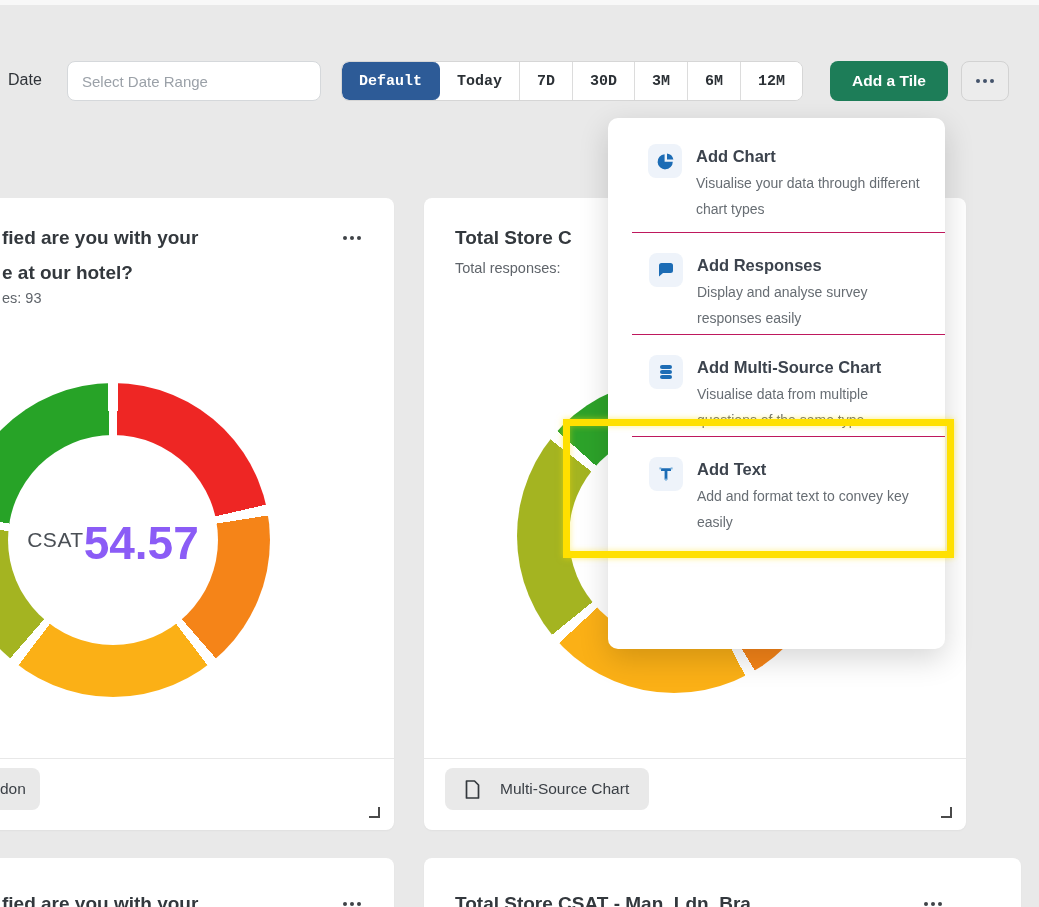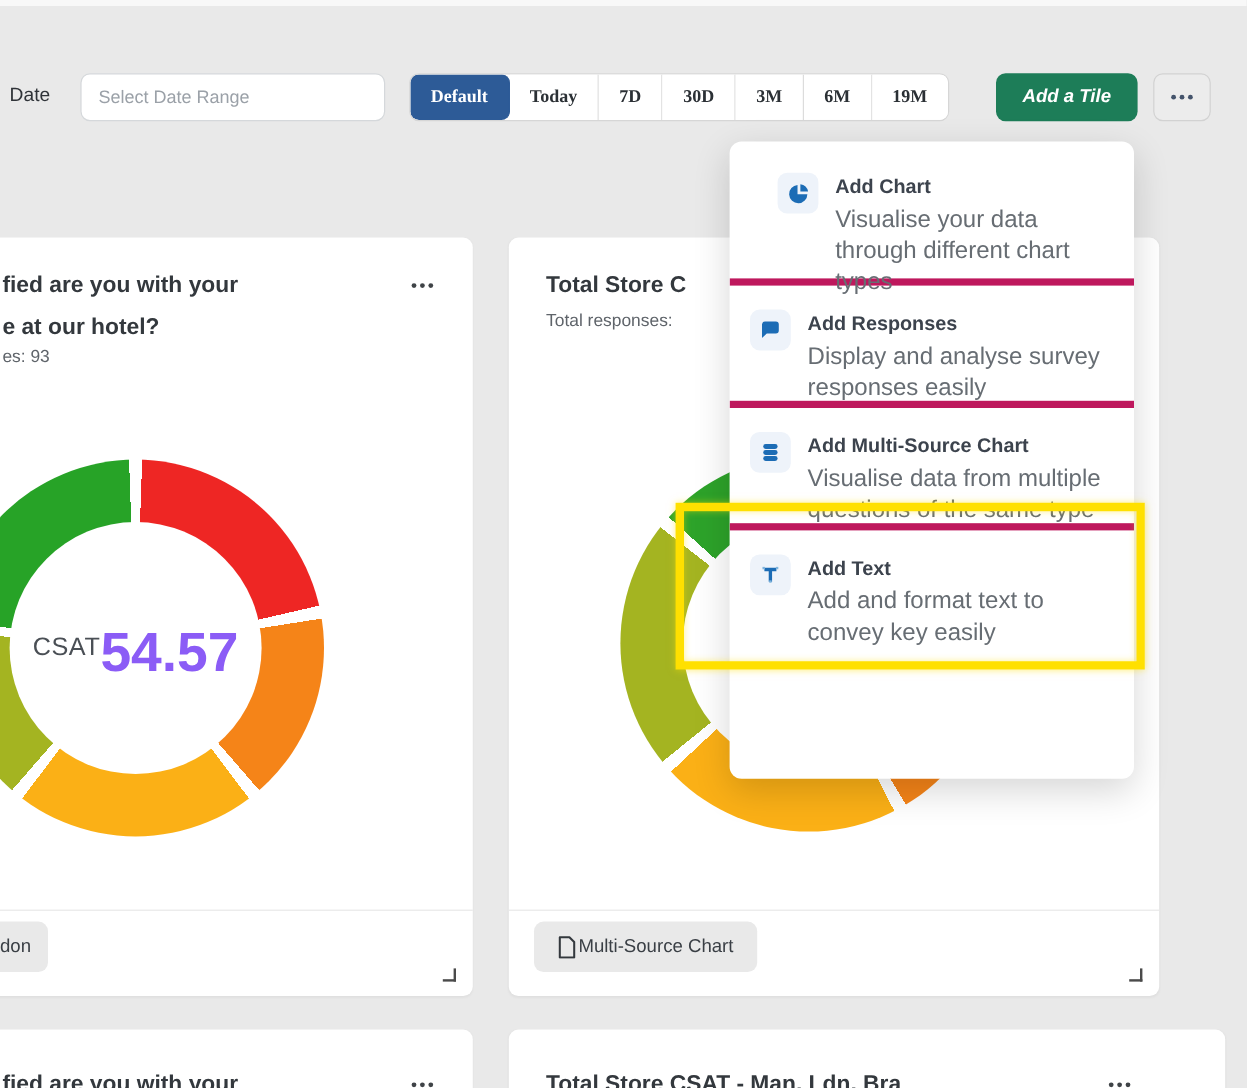--- a/index.html
+++ b/index.html
@@ -22,30 +22,29 @@
   }
   .date-input::placeholder { color:#9ba1a8; }
   .range-group {
     position:absolute; left:341px; top:61px; height:40px;
     display:flex; background:#fff; border:1px solid #d6d6d6; border-radius:8px; overflow:hidden;
   }
   .range-btn {
     height:38px; border:none; background:#fff; cursor:pointer;
     padding:0 17px; font-size:15px; font-weight:600; color:#2b3035;
     border-right:1px solid #dcdcdc; display:flex; align-items:center;
-    font-family:Liberation Serif, serif;
+    font-family:Liberation Mono, monospace;
   }
   .range-btn:last-child { border-right:none; }
   .range-btn.active { background:#2d5b97; color:#fff; border-radius:7px; border-right-color:#2d5b97; }
   .add-tile-btn {
     position:absolute; left:830px; top:61px; width:118px; height:40px;
     background:#1d7d58; color:#fff; border:none; border-radius:8px;
     font-size:15.5px; font-weight:700; cursor:pointer;
     font-family:"Liberation Sans", sans-serif;
-    font-style:italic;
   }
   .more-btn {
     position:absolute; left:961px; top:61px; width:48px; height:40px;
     background:#ececec; border:1px solid #d2d2d2; border-radius:8px; cursor:pointer;
     display:flex; align-items:center; justify-content:center; gap:3px;
   }
   .more-btn i, .kebab i { width:4px; height:4px; border-radius:50%; background:#44536b; display:block; }
   .kebab { position:absolute; display:flex; gap:3px; cursor:pointer; }
   .kebab i { background:#3f4347; }
 
@@ -74,28 +73,28 @@
   .donut-value { font-size:46px; font-weight:700; color:#8b5cf6; margin-top:6px; }
 
   
   .menu {
     position:absolute; left:608px; top:118px; width:337px; height:531px;
     background:#fff; border-radius:10px; box-shadow:0 10px 30px rgba(0,0,0,.16);
     z-index:10; overflow:hidden;
   }
   .menu-item { display:flex; padding:20px 20px 0 17px; height:102px; cursor:pointer; }
   .menu-item.first { padding-top:26px; height:114px;padding-left:40px; }
-  .menu-item + .menu-item { border-top:6px solid #be185d; }
+  .menu-item + .menu-item { border-top:1px solid #be185d;margin-left:24px; }
   .menu-icon-box {
     width:34px; height:34px; border-radius:8px; background:#eef3fa; flex:0 0 34px;
     display:flex; align-items:center; justify-content:center; margin-right:14px;
   }
   .menu-texts { flex:1; }
   .menu-title { font-size:16.5px; font-weight:700; color:#3c434d; line-height:24px; }
-  .menu-desc { font-size:20px; color:#676d73; line-height:26px; margin-top:2px; }
+  .menu-desc { font-size:14px; color:#676d73; line-height:26px; margin-top:2px; }
 
   .highlight-box {
     position:absolute; left:563px; top:419px; width:391px; height:139px;
     border:7px solid #ffe000; z-index:30; pointer-events:none;
     box-shadow:0 0 6px rgba(255,224,0,.55), inset 0 0 6px rgba(255,224,0,.45);
   }
 </style>
 </head>
 <body>
 
@@ -104,21 +103,21 @@
 <span class="date-label">Date</span>
 <input class="date-input" type="text" placeholder="Select Date Range" style="">
 
 <div class="range-group">
   <button class="range-btn active">Default</button>
   <button class="range-btn">Today</button>
   <button class="range-btn">7D</button>
   <button class="range-btn">30D</button>
   <button class="range-btn">3M</button>
   <button class="range-btn">6M</button>
-  <button class="range-btn">19M</button>
+  <button class="range-btn">12M</button>
 </div>
 
 <button class="add-tile-btn">Add a Tile</button>
 <div class="more-btn">
   <span style="display:flex;gap:3px;">
       <i></i>
       <i></i>
       <i></i>
     </span>
 </div>
@@ -153,21 +152,21 @@
   <div style="position:absolute; left:31px; top:22px; width:480px;">
     <div class="tile-title">Total Store C</div>
     <div class="tile-sub" style="margin-top:5px;">Total responses:</div>
   </div>
 
   <div class="donut" style="left: 93px; top: 181px; background: conic-gradient(rgb(45, 163, 42) 0deg, rgb(45, 163, 42) 14deg, rgb(255, 255, 255) 14deg, rgb(255, 255, 255) 18deg, rgb(238, 38, 36) 18deg, rgb(238, 38, 36) 88deg, rgb(255, 255, 255) 88deg, rgb(255, 255, 255) 92deg, rgb(245, 132, 24) 92deg, rgb(245, 132, 24) 149deg, rgb(255, 255, 255) 149deg, rgb(255, 255, 255) 153deg, rgb(251, 176, 22) 153deg, rgb(251, 176, 22) 227deg, rgb(255, 255, 255) 227deg, rgb(255, 255, 255) 231deg, rgb(164, 180, 33) 231deg, rgb(164, 180, 33) 308deg, rgb(255, 255, 255) 308deg, rgb(255, 255, 255) 312deg, rgb(45, 163, 42) 312deg, rgb(45, 163, 42) 360deg);">
     <div class="donut-hole"></div>
   </div>
 
   <div class="tile-divider" style="top:560px;"></div>
-  <div class="chip" style="left:21px; top:570px; padding:12px 20px; gap:2px;text-align:center;">
+  <div class="chip" style="left:21px; top:570px; padding:12px 20px; gap:20px;text-align:center;">
     <svg width="15" height="19" viewBox="0 0 15 19" fill="none">
       <path d="M1.5 1h8l4 4v13h-12z" stroke="#33383d" stroke-width="1.7" stroke-linejoin="round"></path>
     </svg>
     <span>Multi-Source Chart</span>
   </div>
   <div class="resize-handle"></div>
 </div>
 
 <div class="tile" style="left:-62px; top:858px; width:456px; height:220px;">
   <div class="tile-title" style="position:absolute; left:64px; top:28px;">fied are you with your</div>

